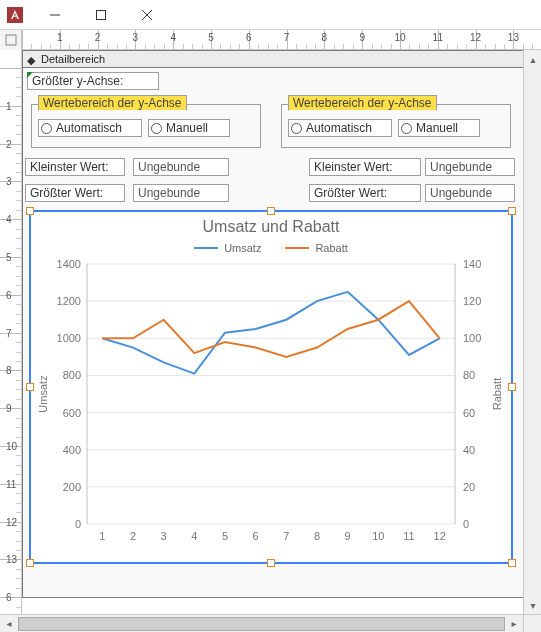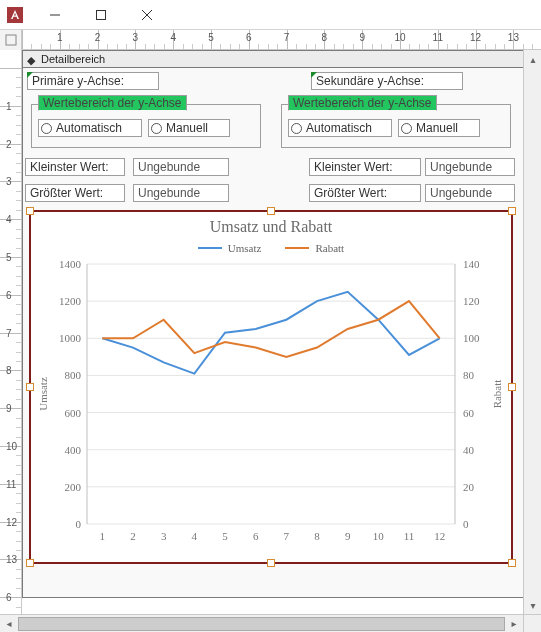--- a/index.html
+++ b/index.html
@@ -156,21 +156,21 @@
   
   .opt-group {
     position: absolute;
     border: 1px solid #9e9e9e;
     background: transparent;
   }
   .opt-group-label {
     position: absolute;
     top: -10px;
     left: 6px;
-    background: #22c55e;
+    background: #fde047;
     padding: 0 4px;
     font-size: 12px;
     color: #444;
     border: 1px solid #9e9e9e;
     border-bottom-color:#f9f9f9;
   }
   .radio {
     position: absolute;
     display: flex;
     align-items: center;
@@ -193,22 +193,21 @@
     border: 1px solid #9e9e9e;
     padding: 2px 4px;
     font-size: 12px;
     color: #555;
     display: flex;
     align-items: center;
   }
   
   .chart-container {
     position: absolute;
-    border: 2px solid #7f1d1d;
-    font-family: Liberation Serif, serif;
+    border: 2px solid #3b82f6;
   }
   .sel-handle {
     position: absolute;
     width: 8px; height: 8px;
     background: #fff;
     border: 1px solid #d88b2e;
   }
   .chart-inner {
     position: absolute;
     left: 0; top: 0; right: 0; bottom: 0;
@@ -459,27 +458,23 @@
 
     <div class="section-bar">
       <span class="exp-icon">◆</span>
       <span>Detailbereich</span>
     </div>
 
     <div class="design-surface">
 
       <div class="ac-label" style="left:4px; top:4px; width:132px; height:18px;">
         <span class="gt"></span>
-        <span>Primäre y-Achse:</span>
-      </div>
-
-      <div class="ac-label" style="left:288px; top:4px; width:152px; height:18px;">
-        <span class="gt"></span>
-        <span>Sekundäre y-Achse:</span>
-      </div>
+        <span>Größter y-Achse:</span>
+      </div>
+
 
       <div class="opt-group" style="left:8px; top:36px; width:230px; height:44px;">
         <div class="opt-group-label">Wertebereich der y-Achse</div>
         <div class="radio" style="left:6px; top:14px; width:104px;">
           <span class="circ"></span>
           <span>Automatisch</span>
         </div>
         <div class="radio" style="left:116px; top:14px; width:82px;">
           <span class="circ"></span>
           <span>Manuell</span>

